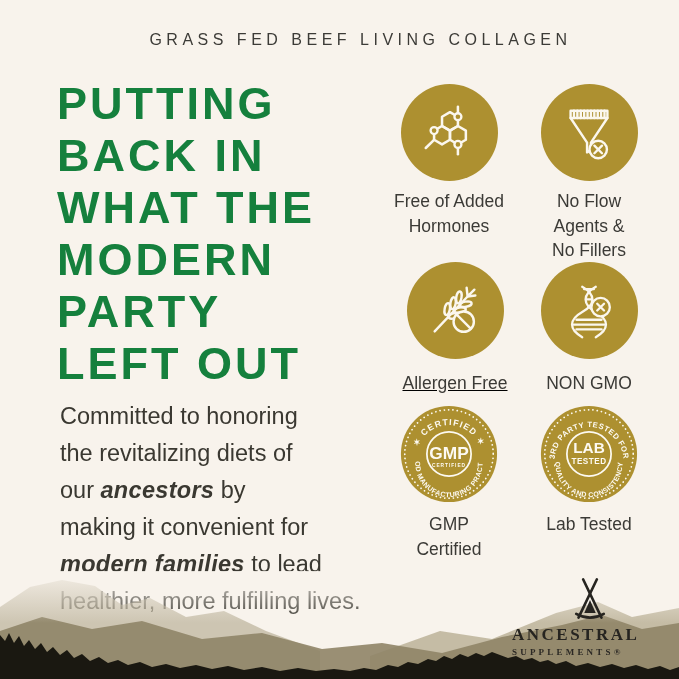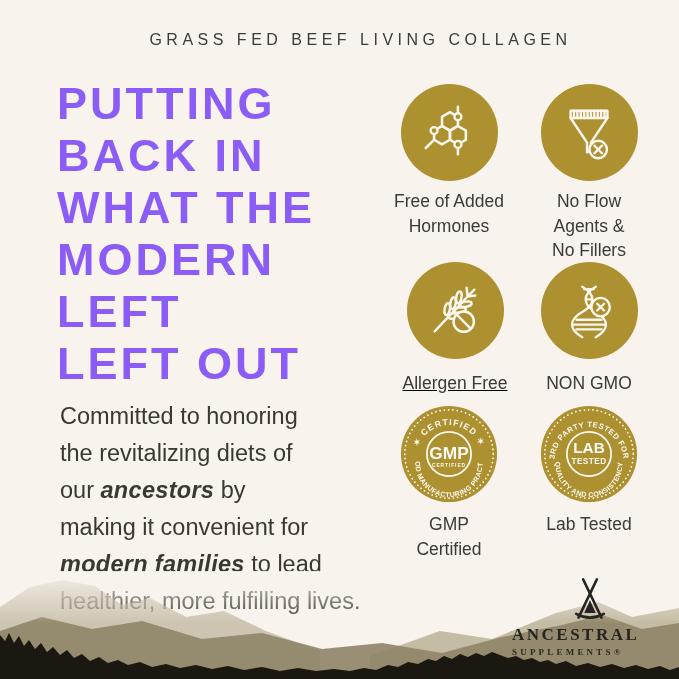--- a/index.html
+++ b/index.html
@@ -10,21 +10,21 @@
   }
   
   .top-title{
     position:absolute;top:31px;left:0;right:0;text-align:center;
     font-size:16px;letter-spacing:4.5px;color:#3c3b37;font-weight:400;padding-left:42px;
   }
   
   .headline{
     position:absolute;left:57px;top:78px;
     font-size:45px;line-height:52px;font-weight:700;letter-spacing:3px;
-    color:#8b5cf6;
+    color:#15803d;
   }
   .headline .hl-line{display:block;}
   
   .para{
     position:absolute;left:60px;top:398px;width:350px;
     font-size:23.5px;line-height:37px;color:#3a3831;
   }
   .para .pline{display:block;white-space:nowrap;}
   .para .em{font-weight:700;font-style:italic;letter-spacing:.3px;}
   
@@ -60,21 +60,21 @@
 
 <div class="canvas">
 
   <div class="top-title">GRASS FED BEEF LIVING COLLAGEN</div>
 
   <div class="headline">
     <span class="hl-line">PUTTING</span>
     <span class="hl-line">BACK IN</span>
     <span class="hl-line">WHAT THE</span>
     <span class="hl-line">MODERN</span>
-    <span class="hl-line">LEFT</span>
+    <span class="hl-line">PARTY</span>
     <span class="hl-line">LEFT OUT</span>
   </div>
 
   <div class="para">
     <span class="pline"><span>Committed to honoring</span></span>
     <span class="pline"><span>the revitalizing diets of</span></span>
     <span class="pline"><span>our </span><span class="em">ancestors</span><span> by</span></span>
     <span class="pline"><span>making it convenient for</span></span>
     <span class="pline"><span class="em">modern families</span><span> to lead</span></span>
     <span class="pline"><span>healthier, more fulfilling lives.</span></span>

